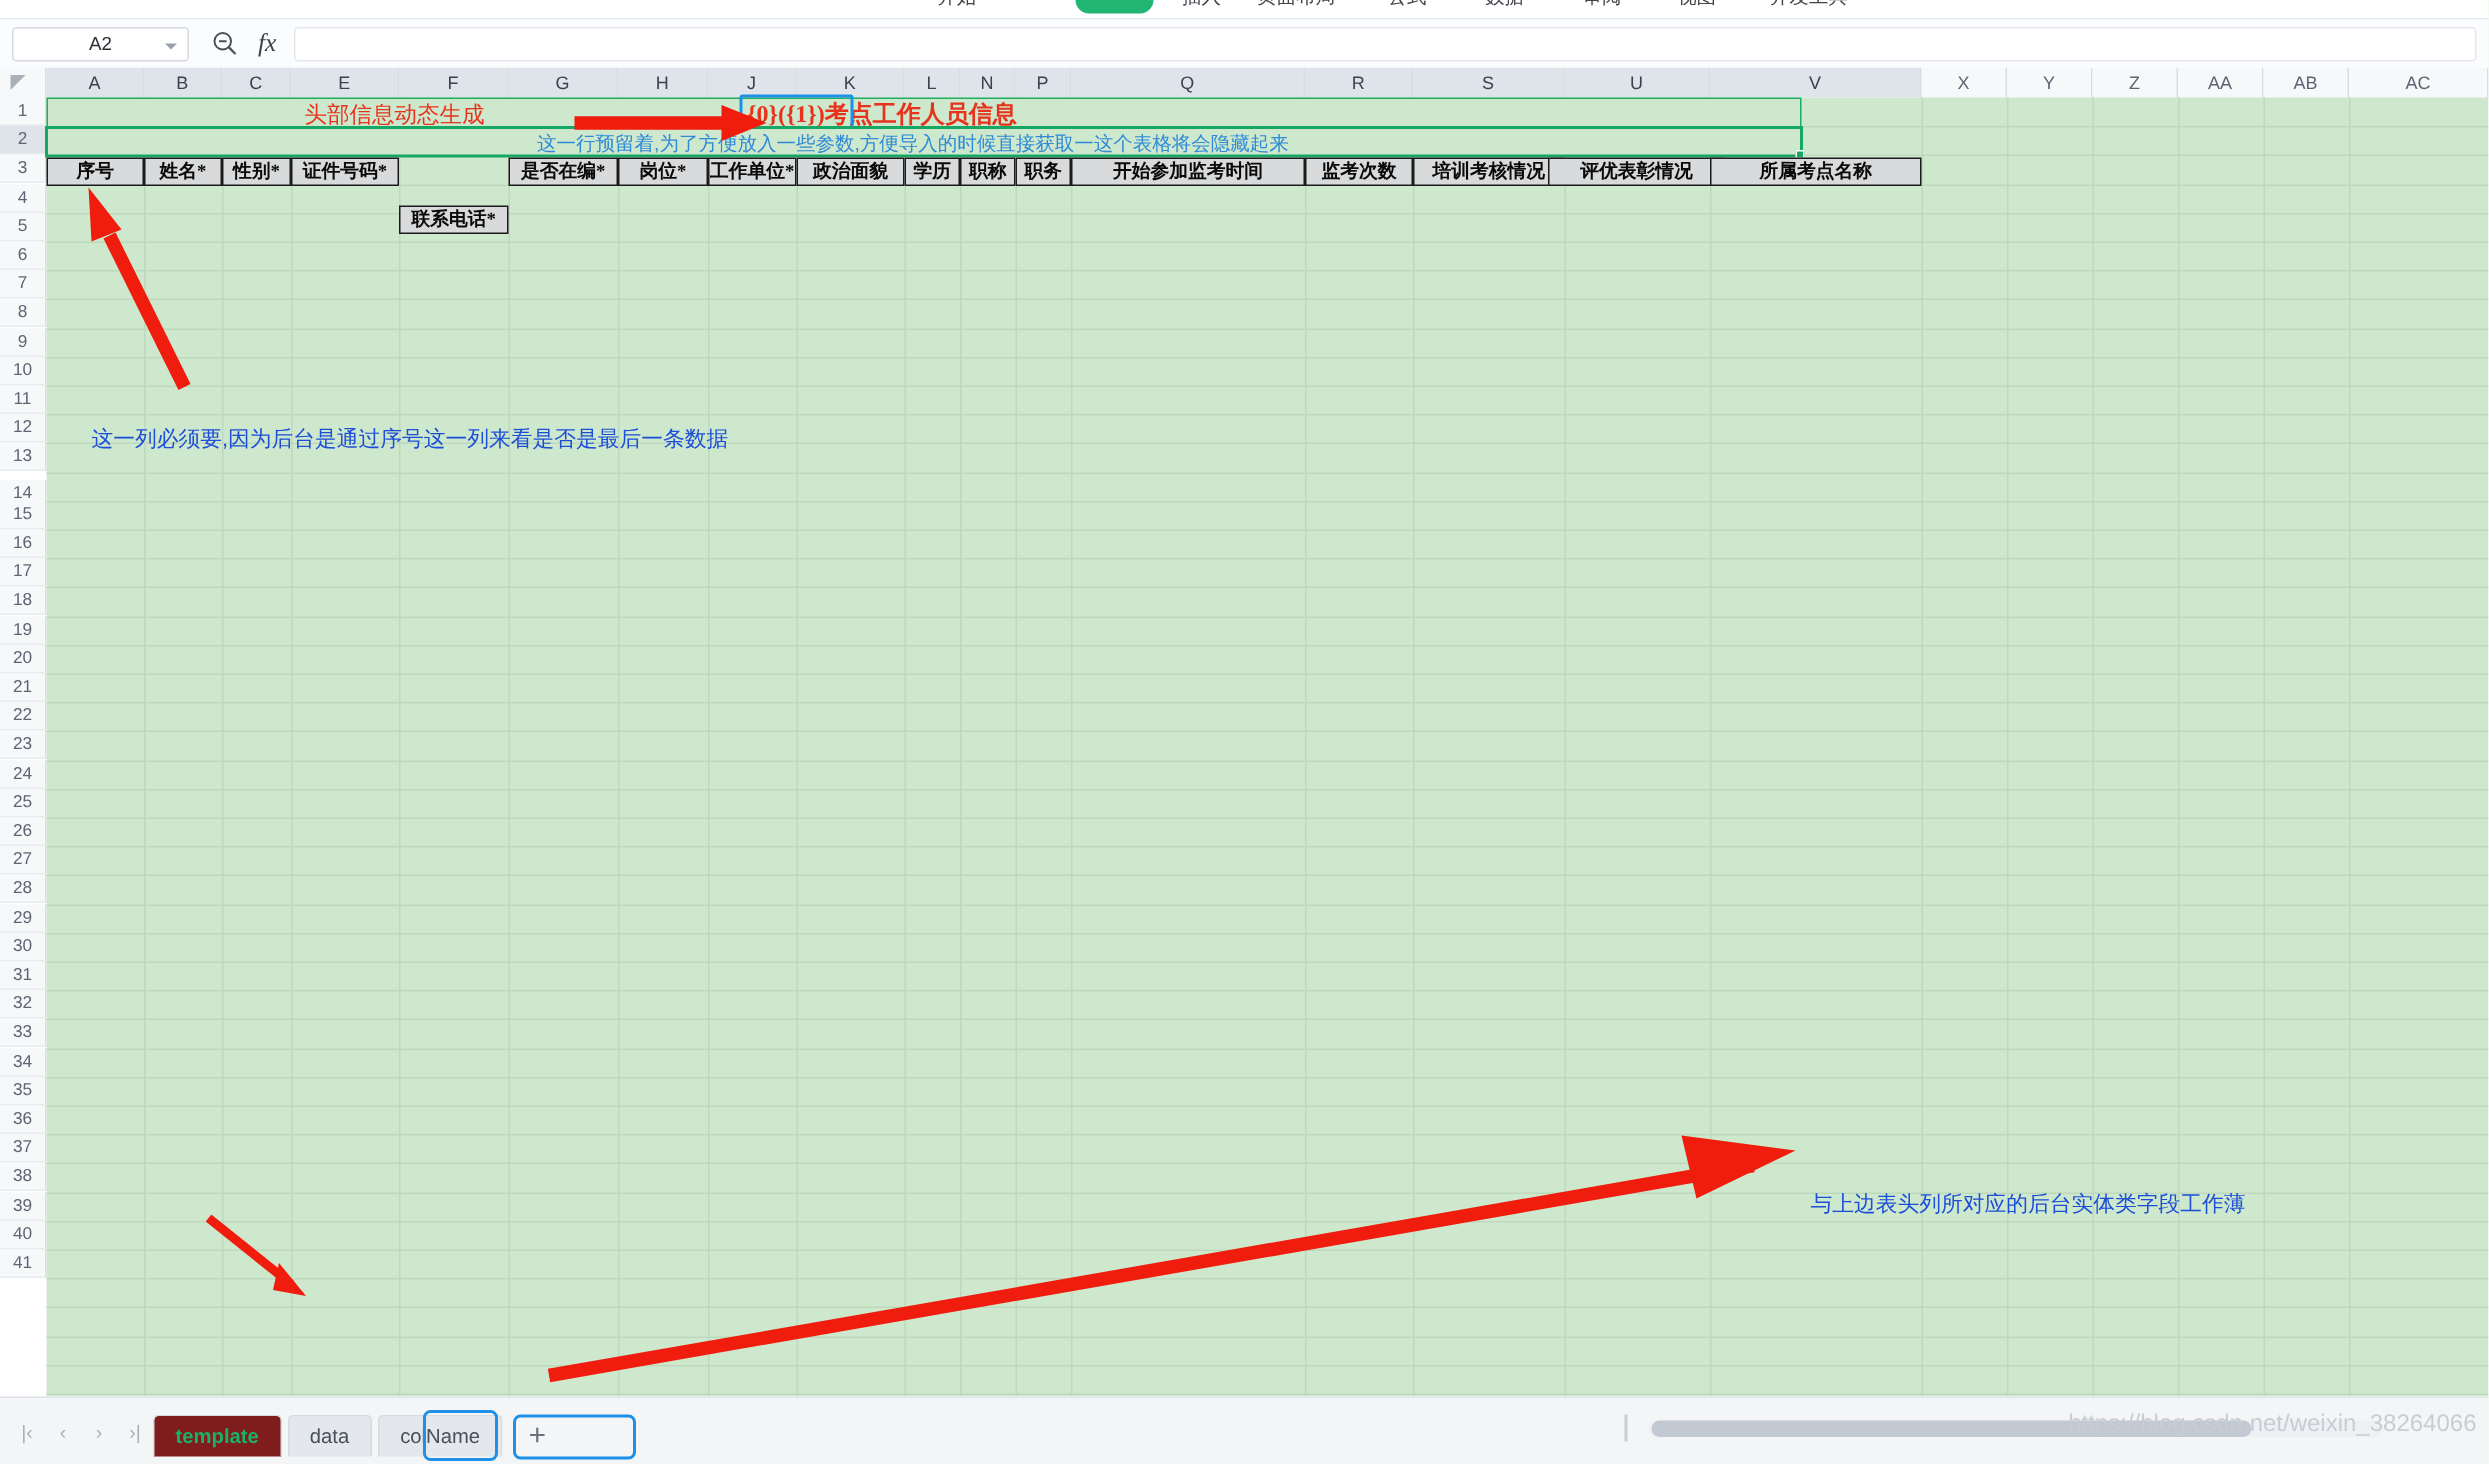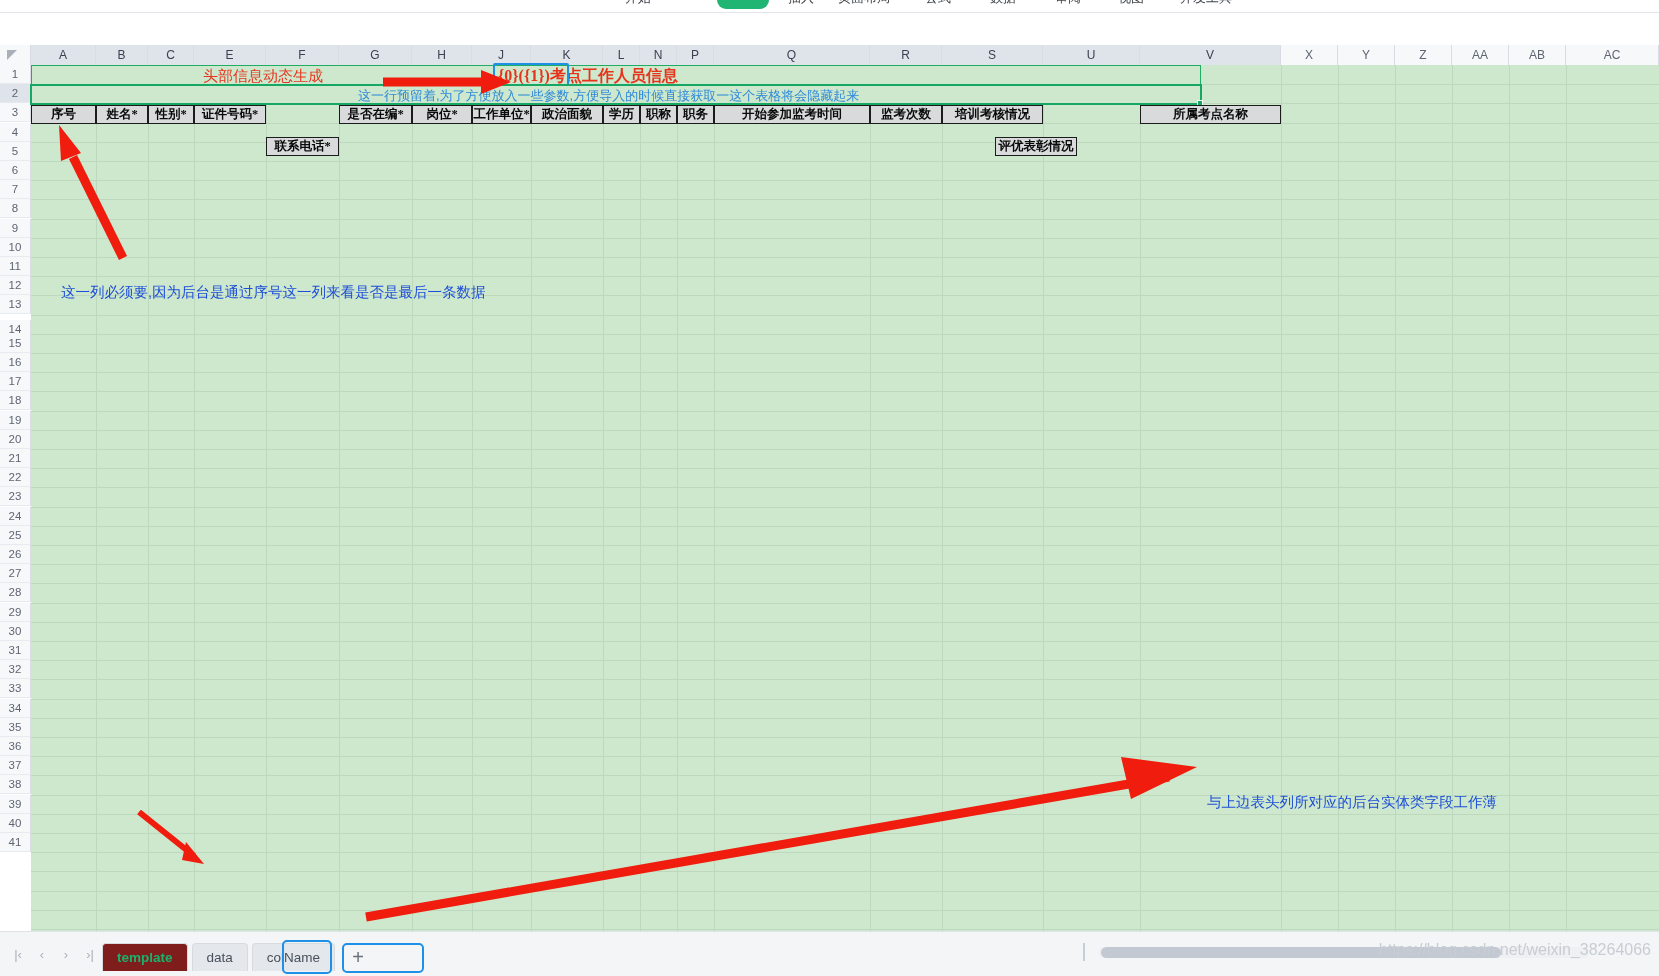--- a/index.html
+++ b/index.html
@@ -224,20 +224,35 @@
     <div class="ribbon-item" style="left:788px;">插入</div>
     <div class="ribbon-item" style="left:838px;">页面布局</div>
     <div class="ribbon-item" style="left:925px;">公式</div>
     <div class="ribbon-item" style="left:990px;">数据</div>
     <div class="ribbon-item" style="left:1055px;">审阅</div>
     <div class="ribbon-item" style="left:1118px;">视图</div>
     <div class="ribbon-item" style="left:1180px;">开发工具</div>
   </div>
   <div class="ribbon-sep"></div>
 
+  <div class="formula-bar">
+    <div class="namebox">
+      <span class="namebox-text">A2</span>
+      <span class="namebox-caret"></span>
+    </div>
+    <div class="fb-icon">
+      <svg width="20" height="20" viewBox="0 0 20 20">
+        <circle cx="8.5" cy="8.5" r="5.5" fill="none" stroke="#4a5059" stroke-width="1.3"></circle>
+        <line x1="6" y1="8.5" x2="11" y2="8.5" stroke="#4a5059" stroke-width="1.2"></line>
+        <line x1="12.6" y1="12.6" x2="17" y2="17" stroke="#4a5059" stroke-width="1.5"></line>
+      </svg>
+    </div>
+    <div class="fb-fx">fx</div>
+    <div class="formula-input" placeholder=""></div>
+  </div>
 
   <div class="grid-wrap">
 
     <div class="colhead-row"></div>
     <div class="corner-cell">
       <span class="corner-tri"></span>
     </div>
 
     <div id="colheads">
         <div class="colhead sel" style="left: 31px; width: 65px;">A</div>
@@ -401,21 +416,21 @@
           <div class="hdr-cell" style="left: 308px; width: 73px; top: 40px;">是否在编*</div>
           <div class="hdr-cell" style="left: 381px; width: 60px; top: 40px;">岗位*</div>
           <div class="hdr-cell" style="left: 441px; width: 59px; top: 40px;">工作单位*</div>
           <div class="hdr-cell" style="left: 500px; width: 72px; top: 40px;">政治面貌</div>
           <div class="hdr-cell" style="left: 572px; width: 37px; top: 40px;">学历</div>
           <div class="hdr-cell" style="left: 609px; width: 37px; top: 40px;">职称</div>
           <div class="hdr-cell" style="left: 646px; width: 37px; top: 40px;">职务</div>
           <div class="hdr-cell" style="left: 683px; width: 156px; top: 40px;">开始参加监考时间</div>
           <div class="hdr-cell" style="left: 839px; width: 72px; top: 40px;">监考次数</div>
           <div class="hdr-cell" style="left: 911px; width: 101px; top: 40px;">培训考核情况</div>
-          <div class="hdr-cell" style="left: 964px; width: 82px; top: 40px; margin-top: 32px;">评优表彰情况</div>
+          <div class="hdr-cell" style="left: 1001px; width: 118px; top: 40px;">评优表彰情况</div>
           <div class="hdr-cell" style="left: 1109px; width: 141px; top: 40px;">所属考点名称</div>
         </div>
 
       <div class="anno" style="left:30px;top:218px;">这一列必须要,因为后台是通过序号这一列来看是否是最后一条数据</div>
       <div class="anno" style="left:1176px;top:728px;">与上边表头列所对应的后台实体类字段工作薄</div>
 
       <svg class="arrow-svg" style="left:350px;top:2px;" width="140" height="30">
         <line x1="2" y1="15" x2="106" y2="15" stroke="#f01c0d" stroke-width="9"></line>
         <polygon points="100,3 130,15 100,27" fill="#f01c0d"></polygon>
       </svg>

